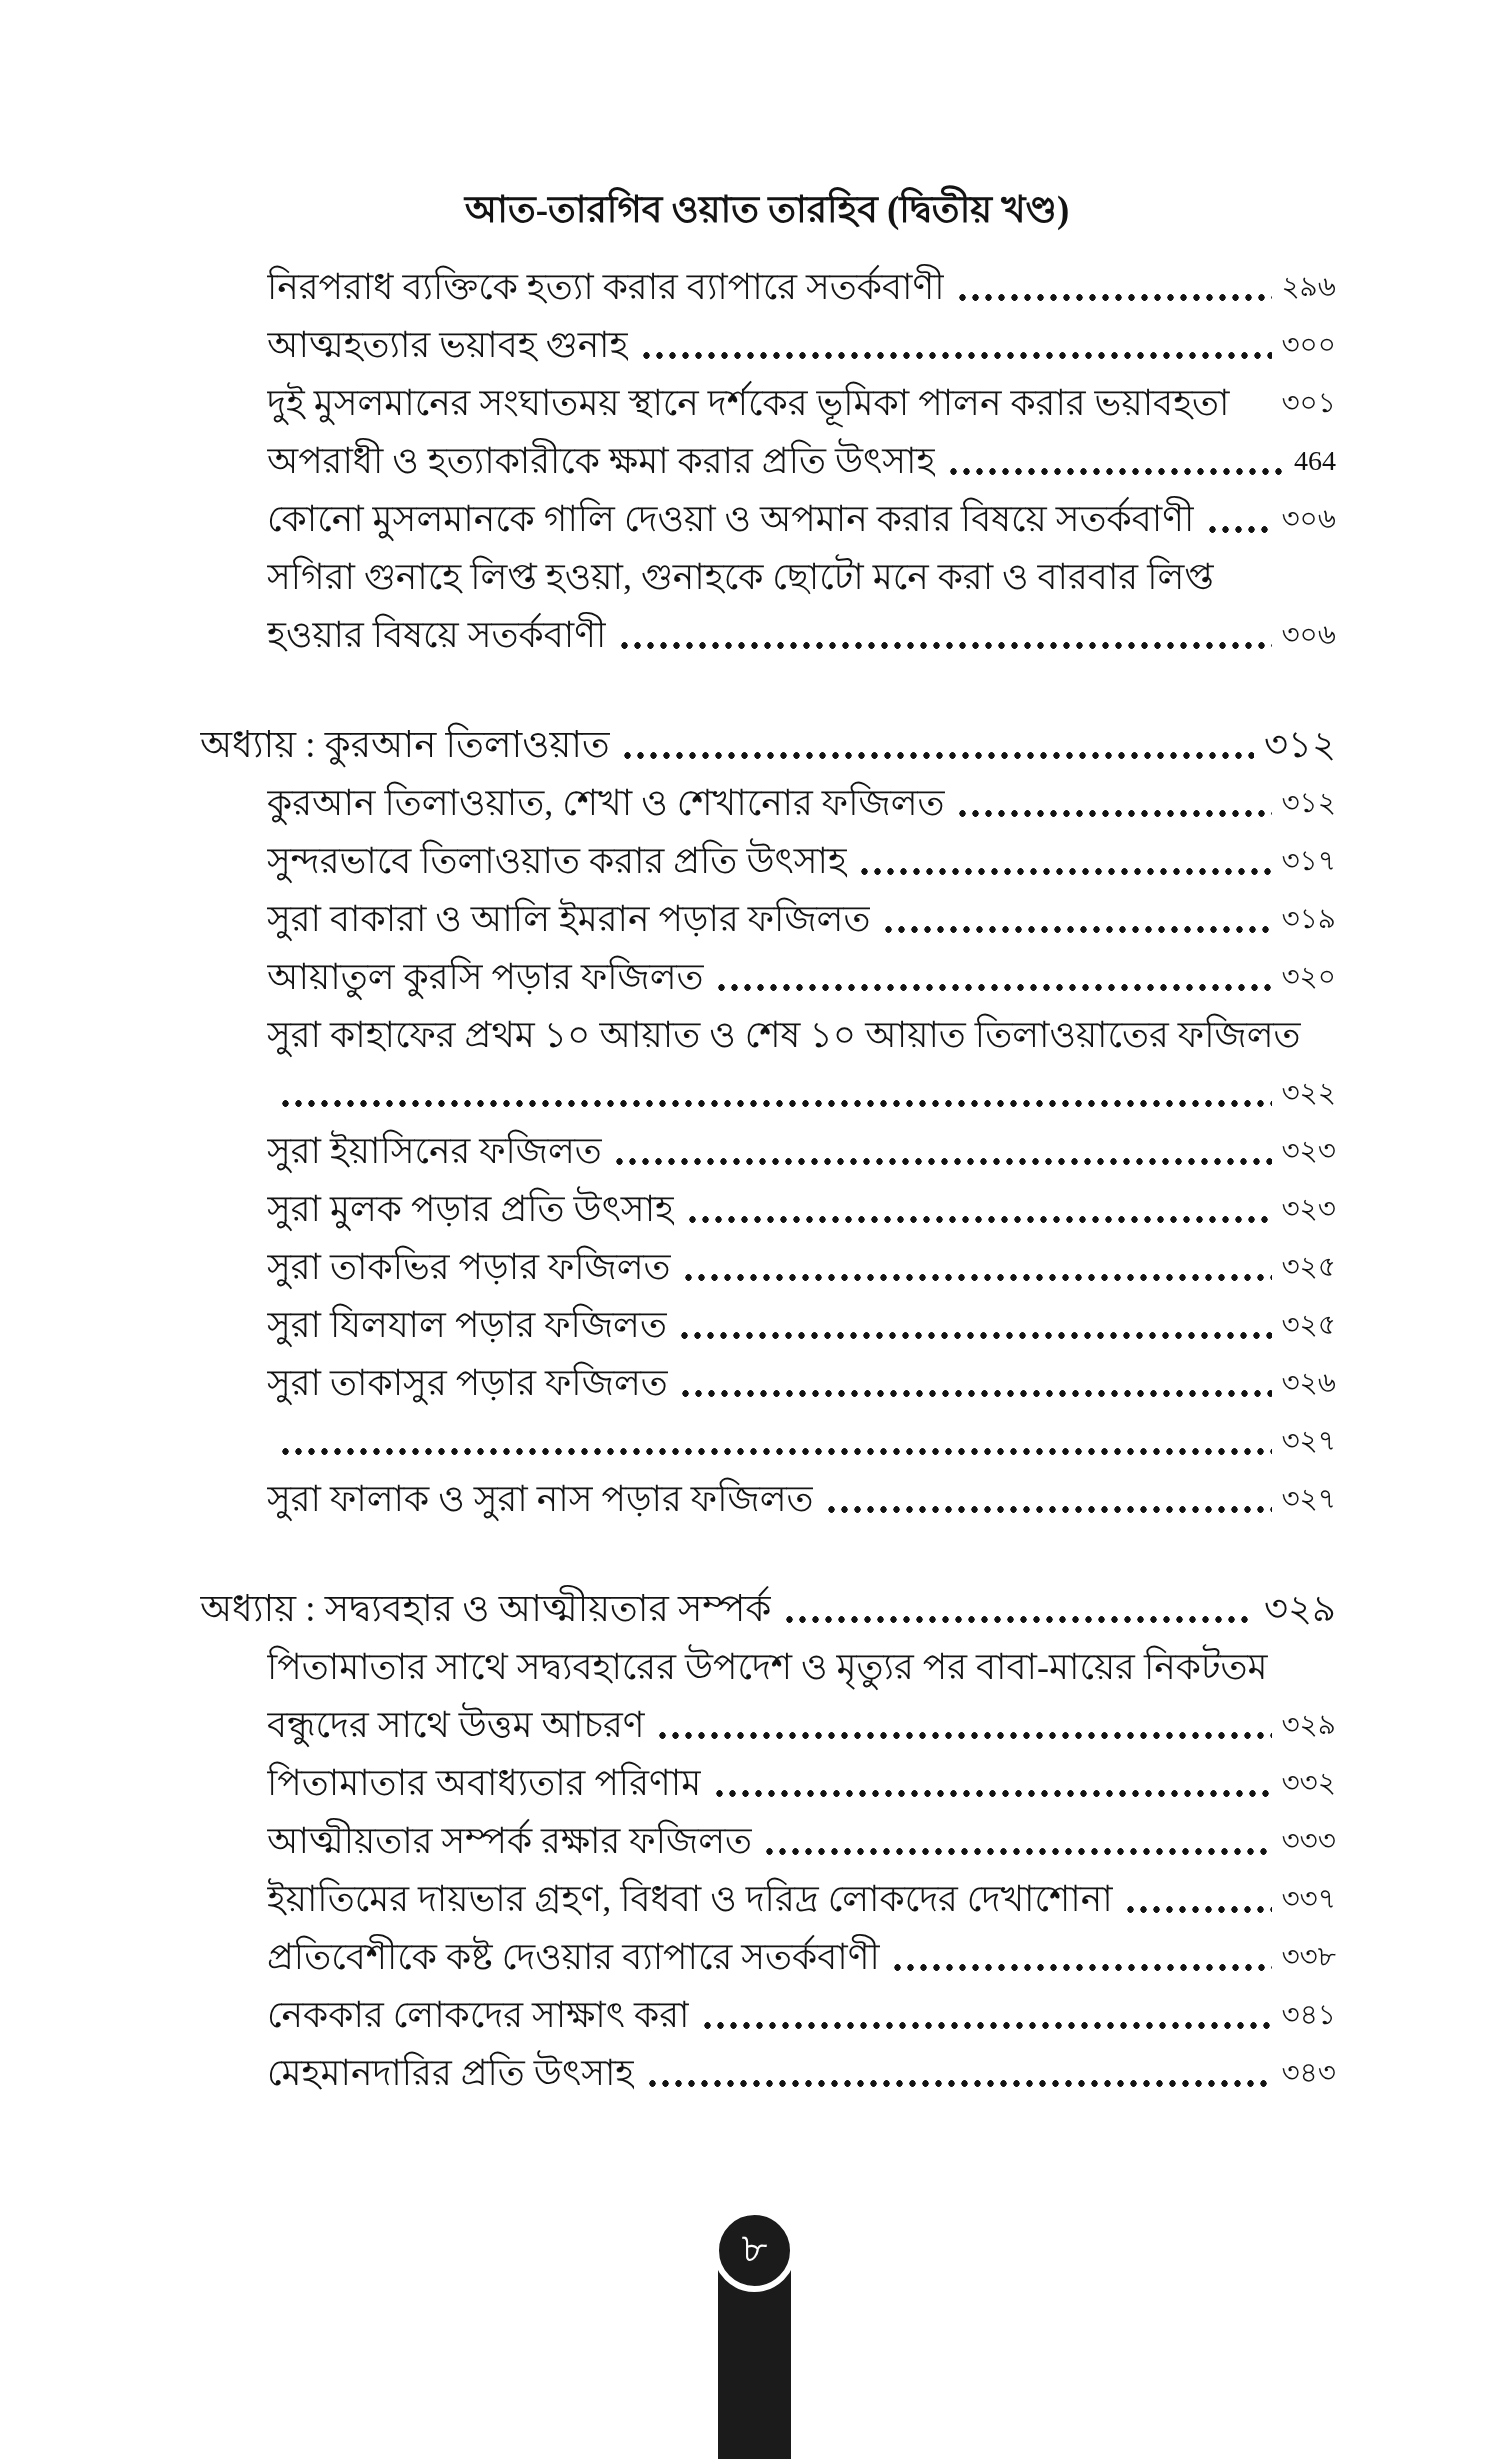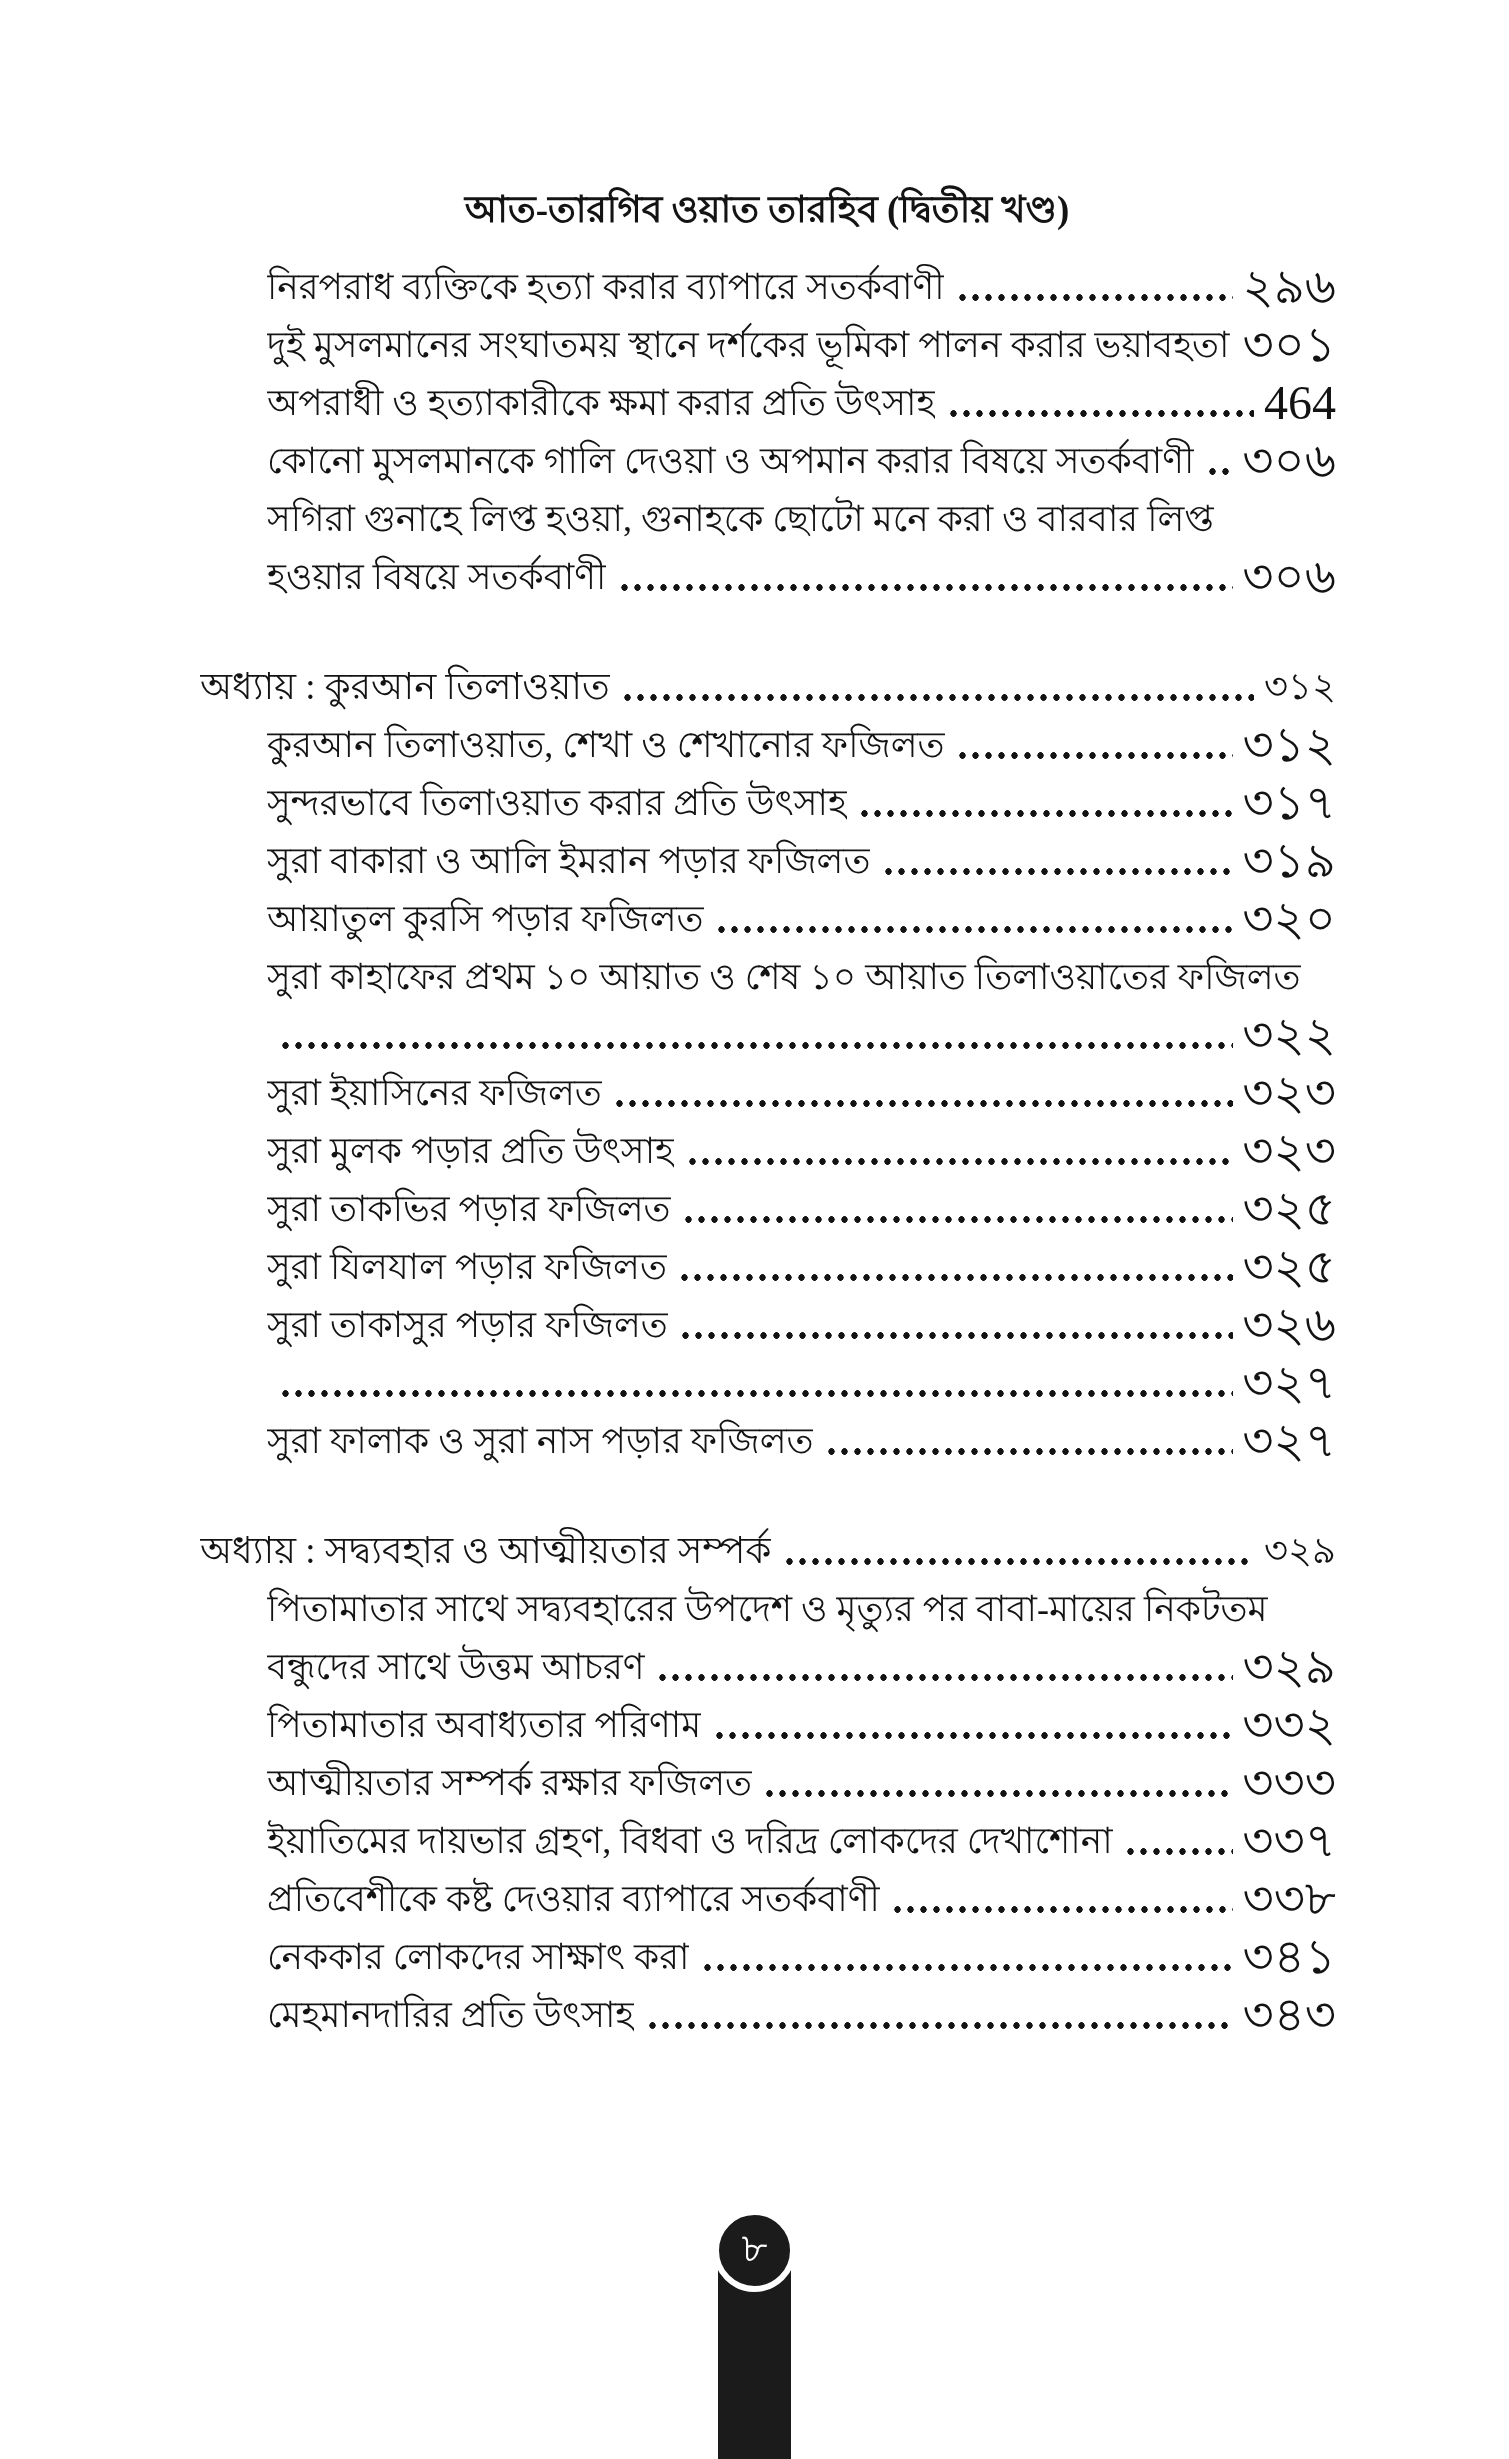--- a/index.html
+++ b/index.html
@@ -45,21 +45,21 @@
   }
   .row .label{
     white-space:nowrap;
     font-size:36px;
     line-height:56px;
     flex:0 1 auto;
     overflow:hidden;
   }
   .row .page-num{
     white-space:nowrap;
-    font-size:48px;
+    font-size:28px;
     line-height:56px;
     flex:0 0 auto;
   }
   .row.entry, .row.wrap{ padding-left:67px; }
   .row.chapter{ font-weight:400; margin-top:52px; }
   .row.chapter .label, .row.chapter .page-num{ font-size:37px; }
   .leader{
     flex:1 1 auto;
     min-width:11.5px;
     height:6.7px;
@@ -99,20 +99,25 @@
 
 <div class="page">
   <div class="book-title">আত-তারগিব ওয়াত তারহিব (দ্বিতীয় খণ্ড)</div>
 
   <div class="toc" id="toc">
       <div class="row entry">
         <span class="label">নিরপরাধ ব্যক্তিকে হত্যা করার ব্যাপারে সতর্কবাণী</span>
         <span class="leader"></span>
         <span class="page-num">২৯৬</span>
       </div>
+      <div class="row entry">
+        <span class="label">আত্মহত্যার ভয়াবহ গুনাহ</span>
+        <span class="leader"></span>
+        <span class="page-num">৩০০</span>
+      </div>
       <div class="row entry no-leader">
         <span class="label">দুই মুসলমানের সংঘাতময় স্থানে দর্শকের ভূমিকা পালন করার ভয়াবহতা</span>
         <span class="page-num">৩০১</span>
       </div>
       <div class="row entry">
         <span class="label">অপরাধী ও হত্যাকারীকে ক্ষমা করার প্রতি উৎসাহ</span>
         <span class="leader"></span>
         <span class="page-num">464</span>
       </div>
       <div class="row entry">

